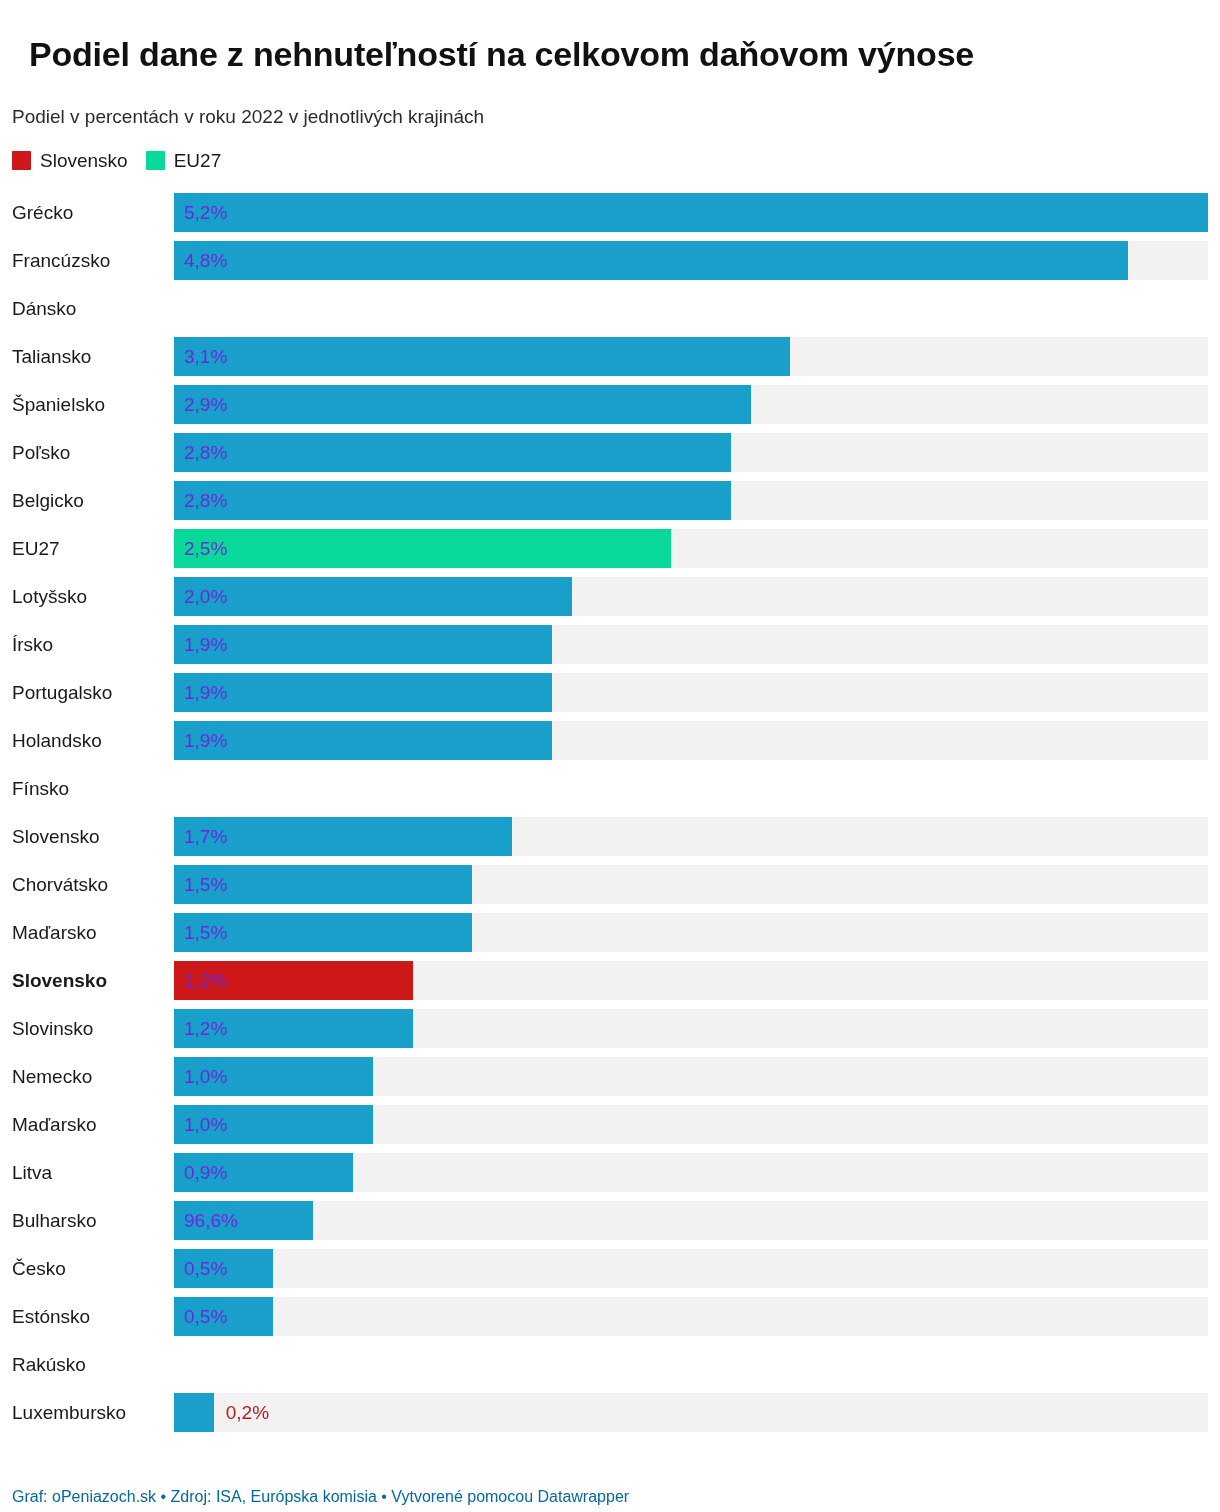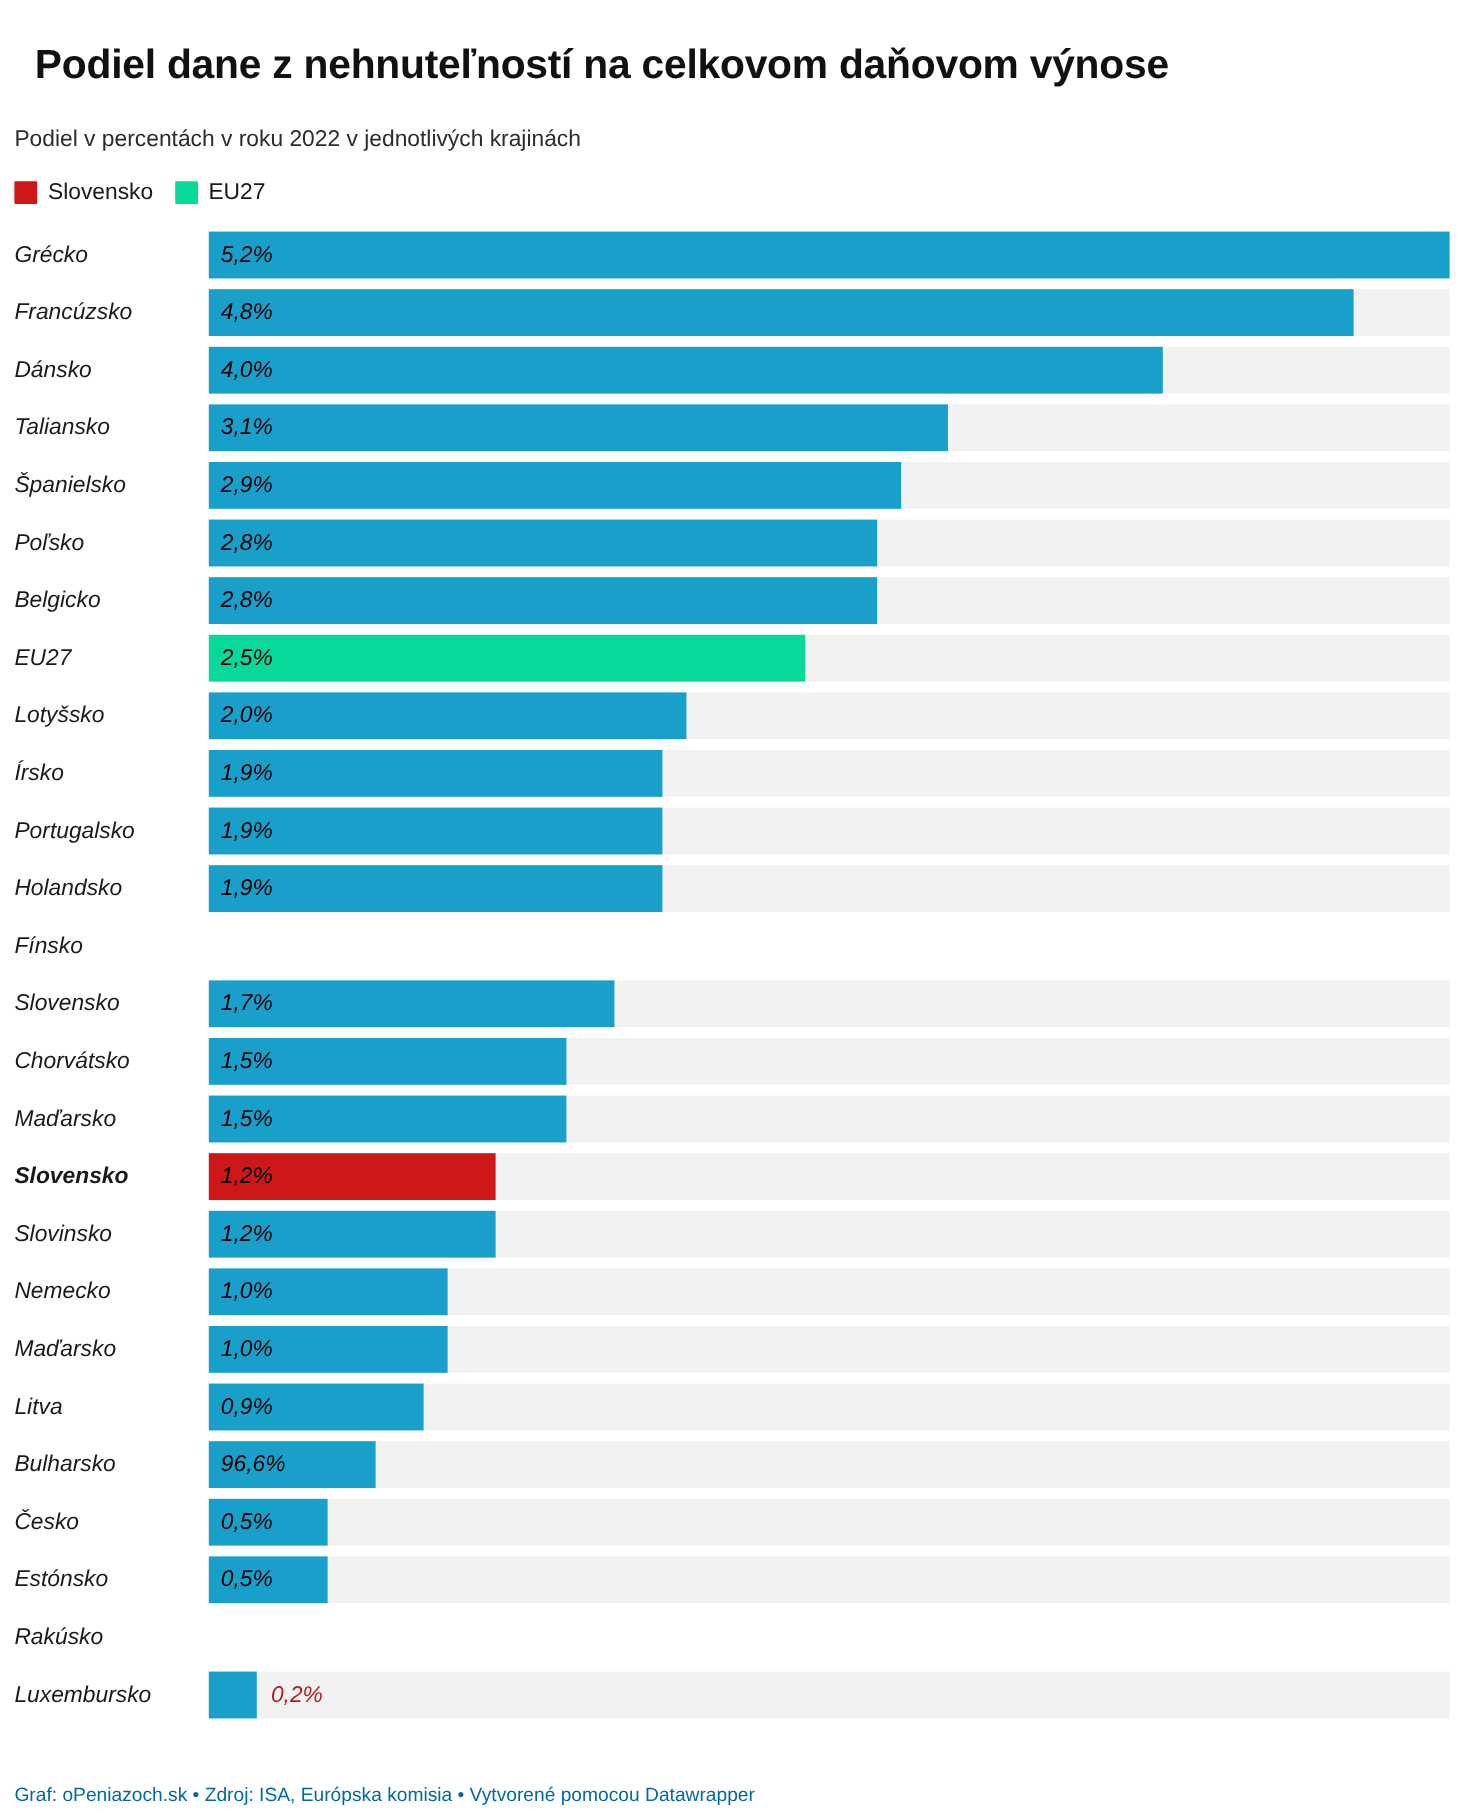--- a/index.html
+++ b/index.html
@@ -73,21 +73,20 @@
   
   .bars {
     padding-top: 21px;
   }
   .bar-row {
     position: relative;
     display: flex;
     align-items: center;
     height: 39px;
     margin-bottom: 9px;
-    font-style: italic;
   }
   .bar-label {
     width: 162px;
     flex: 0 0 162px;
     padding-right: 12px;
     box-sizing: border-box;
     font-size: 19px;
     line-height: 22px;
     color: #1a1a1a;
     text-align: left;
@@ -111,21 +110,21 @@
     background: #18a0cb;
   }
   .bar-value {
     position: absolute;
     top: 0;
     height: 39px;
     display: flex;
     align-items: center;
     font-size: 19px;
     line-height: 19px;
-    color: #000000;
+    color: #6d28d9;
     white-space: nowrap;
     pointer-events: none;
   }
   .bar-value.inside {
     left: 10px;
   }
   .bar-value.outside {
     color: #b91c1c;
   }
 
@@ -170,24 +169,20 @@
       </div>
       <div class="bar-row">
         <div class="bar-label">Francúzsko</div>
         <div class="bar-track">
           <div class="bar-fill" style="width: 92.3077%; background: rgb(24, 160, 203);"></div>
           <div class="bar-value inside">4,8%</div>
         </div>
       </div>
       <div class="bar-row">
         <div class="bar-label">Dánsko</div>
-        <div class="bar-track">
-          <div class="bar-fill" style="width: 76.9231%; background: rgb(24, 160, 203);"></div>
-          <div class="bar-value inside">4,0%</div>
-        </div>
       </div>
       <div class="bar-row">
         <div class="bar-label">Taliansko</div>
         <div class="bar-track">
           <div class="bar-fill" style="width: 59.6154%; background: rgb(24, 160, 203);"></div>
           <div class="bar-value inside">3,1%</div>
         </div>
       </div>
       <div class="bar-row">
         <div class="bar-label">Španielsko</div>

